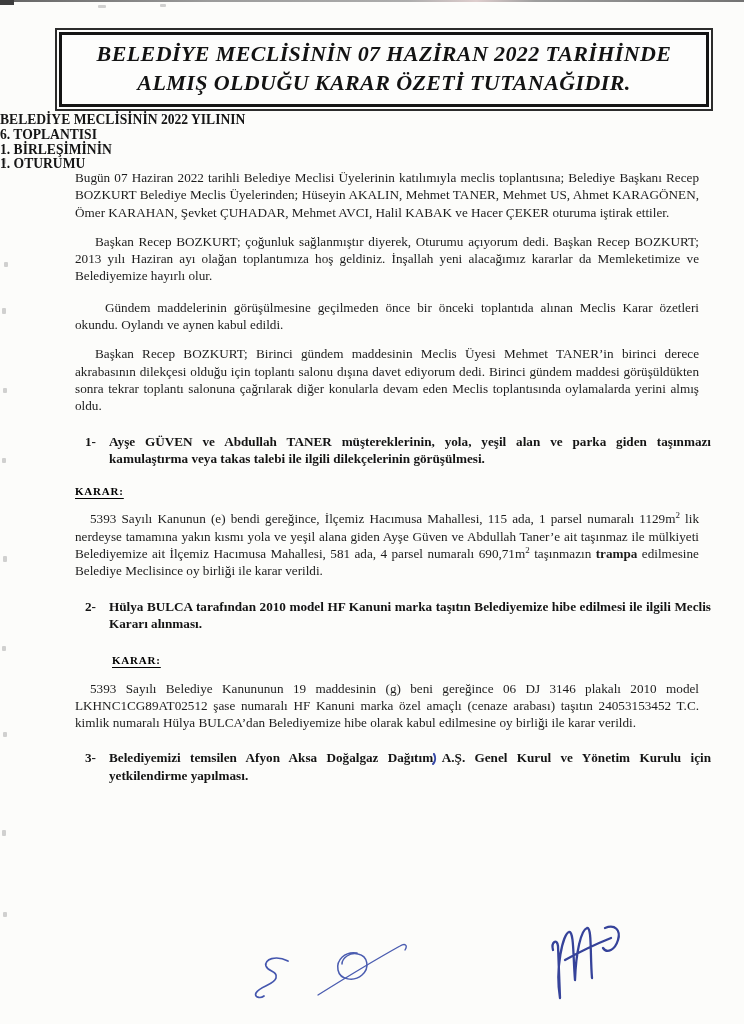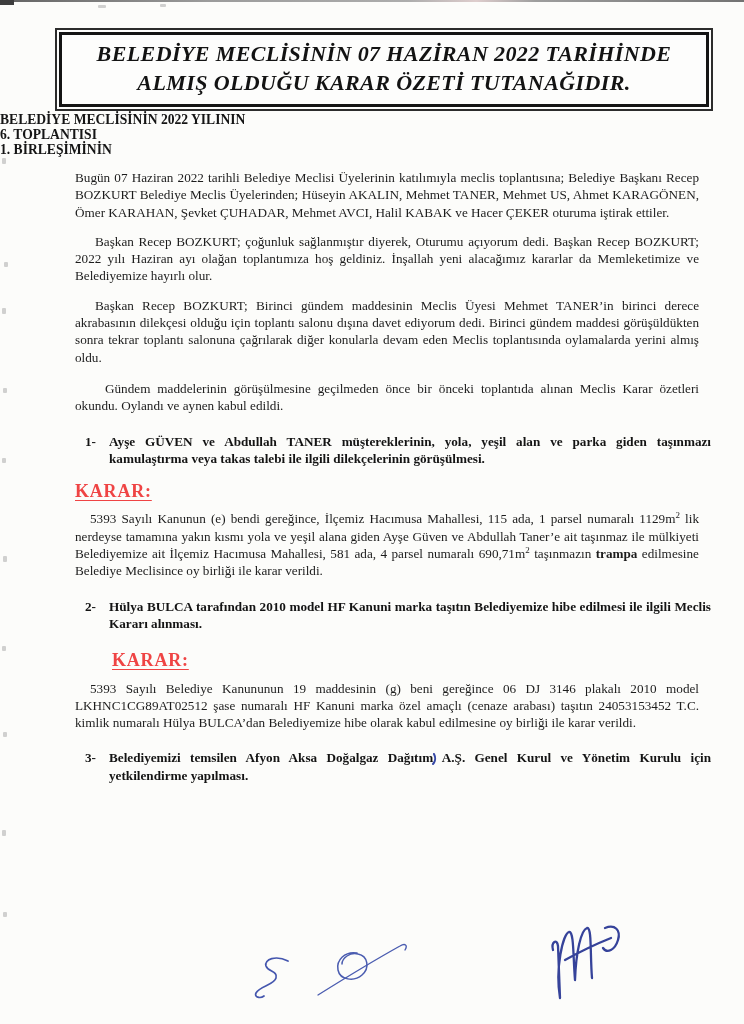--- a/index.html
+++ b/index.html
@@ -42,21 +42,21 @@
     font-size:13.2px;line-height:17.3px;text-align:justify;color:#1c1c1c;
   }
   .body-text p{margin:12px;}
   .p{text-indent:20px;}
   .p.first{text-indent:0;}
   .p.standalone{margin-top:14px;text-indent:30px;}
   .item{display:flex;margin-top:18px;margin-left:22px;font-weight:bold;color:#141414;}
   .item-no{flex:none;width:24px;}
   .item-text{flex:1;text-align:justify;}
   .karar-label{
-    font-weight:bold;font-size:18px;letter-spacing:.8px;color:#ef4444;
+    font-weight:bold;font-size:11px;letter-spacing:.8px;color:#000000;
     text-decoration:underline;text-underline-offset:3px;
     margin-top:16px;margin-left:12px;
   }
   .karar-label.k2{margin-top:20px;margin-left:49px;}
   .karar-text{margin-top:10px !important;text-indent:15px;}
   .karar-text sup{font-size:9px;line-height:0;}
   .bw{font-weight:bold;}
   
   .sig{position:absolute;}
   .pen-tick{position:absolute;left:430px;top:752px;}
@@ -87,27 +87,28 @@
     <div class="title-box-inner">
       <div class="t-line">BELEDİYE MECLİSİNİN 07 HAZİRAN 2022 TARİHİNDE</div>
       <div class="t-line">ALMIŞ OLDUĞU KARAR ÖZETİ TUTANAĞIDIR.</div>
     </div>
   </div>
 
   <div class="session">
     <div class="s-line">BELEDİYE MECLİSİNİN 2022 YILININ</div>
     <div class="s-line">6. TOPLANTISI</div>
     <div class="s-line">1. BİRLEŞİMİNİN</div>
+    <div class="s-line">1. OTURUMU</div>
   </div>
 
   <div class="body-text">
     <p class="p first">Bugün 07 Haziran 2022 tarihli Belediye Meclisi Üyelerinin katılımıyla meclis toplantısına; Belediye Başkanı Recep BOZKURT Belediye Meclis Üyelerinden; Hüseyin AKALIN, Mehmet TANER, Mehmet US, Ahmet KARAGÖNEN, Ömer KARAHAN, Şevket ÇUHADAR, Mehmet AVCI, Halil KABAK ve Hacer ÇEKER oturuma iştirak ettiler.</p>
-    <p class="p">Başkan Recep BOZKURT; çoğunluk sağlanmıştır diyerek, Oturumu açıyorum dedi. Başkan Recep BOZKURT; 2022 yılı Haziran ayı olağan toplantımıza hoş geldiniz. İnşallah yeni alacağımız kararlar da Memleketimize ve Belediyemize hayırlı olur.</p>
+    <p class="p">Başkan Recep BOZKURT; çoğunluk sağlanmıştır diyerek, Oturumu açıyorum dedi. Başkan Recep BOZKURT; 2013 yılı Haziran ayı olağan toplantımıza hoş geldiniz. İnşallah yeni alacağımız kararlar da Memleketimize ve Belediyemize hayırlı olur.</p>
+    <p class="p standalone">Gündem maddelerinin görüşülmesine geçilmeden önce bir önceki toplantıda alınan Meclis Karar özetleri okundu. Oylandı ve aynen kabul edildi.</p>
     <p class="p">Başkan Recep BOZKURT; Birinci gündem maddesinin Meclis Üyesi Mehmet TANER’in birinci derece akrabasının dilekçesi olduğu için toplantı salonu dışına davet ediyorum dedi. Birinci gündem maddesi görüşüldükten sonra tekrar toplantı salonuna çağrılarak diğer konularla devam eden Meclis toplantısında oylamalarda yerini almış oldu.</p>
-    <p class="p standalone">Gündem maddelerinin görüşülmesine geçilmeden önce bir önceki toplantıda alınan Meclis Karar özetleri okundu. Oylandı ve aynen kabul edildi.</p>
 
     <div class="item">
       <span class="item-no">1-</span>
       <span class="item-text">Ayşe GÜVEN ve Abdullah TANER müştereklerinin, yola, yeşil alan ve parka giden taşınmazı kamulaştırma veya takas talebi ile ilgili dilekçelerinin görüşülmesi.</span>
     </div>
 
     <div class="karar-label k1">KARAR:</div>
     <p class="p karar-text"><span>5393 Sayılı Kanunun (e) bendi gereğince, İlçemiz Hacımusa Mahallesi, 115 ada, 1 parsel numaralı 1129m</span><sup>2</sup><span> lik nerdeyse tamamına yakın kısmı yola ve yeşil alana giden Ayşe Güven ve Abdullah Taner’e ait taşınmaz ile mülkiyeti Belediyemize ait İlçemiz Hacımusa Mahallesi, 581 ada, 4 parsel numaralı 690,71m</span><sup>2</sup><span> taşınmazın </span><span class="bw">trampa</span><span> edilmesine Belediye Meclisince oy birliği ile karar verildi.</span></p>
 
     <div class="item">

